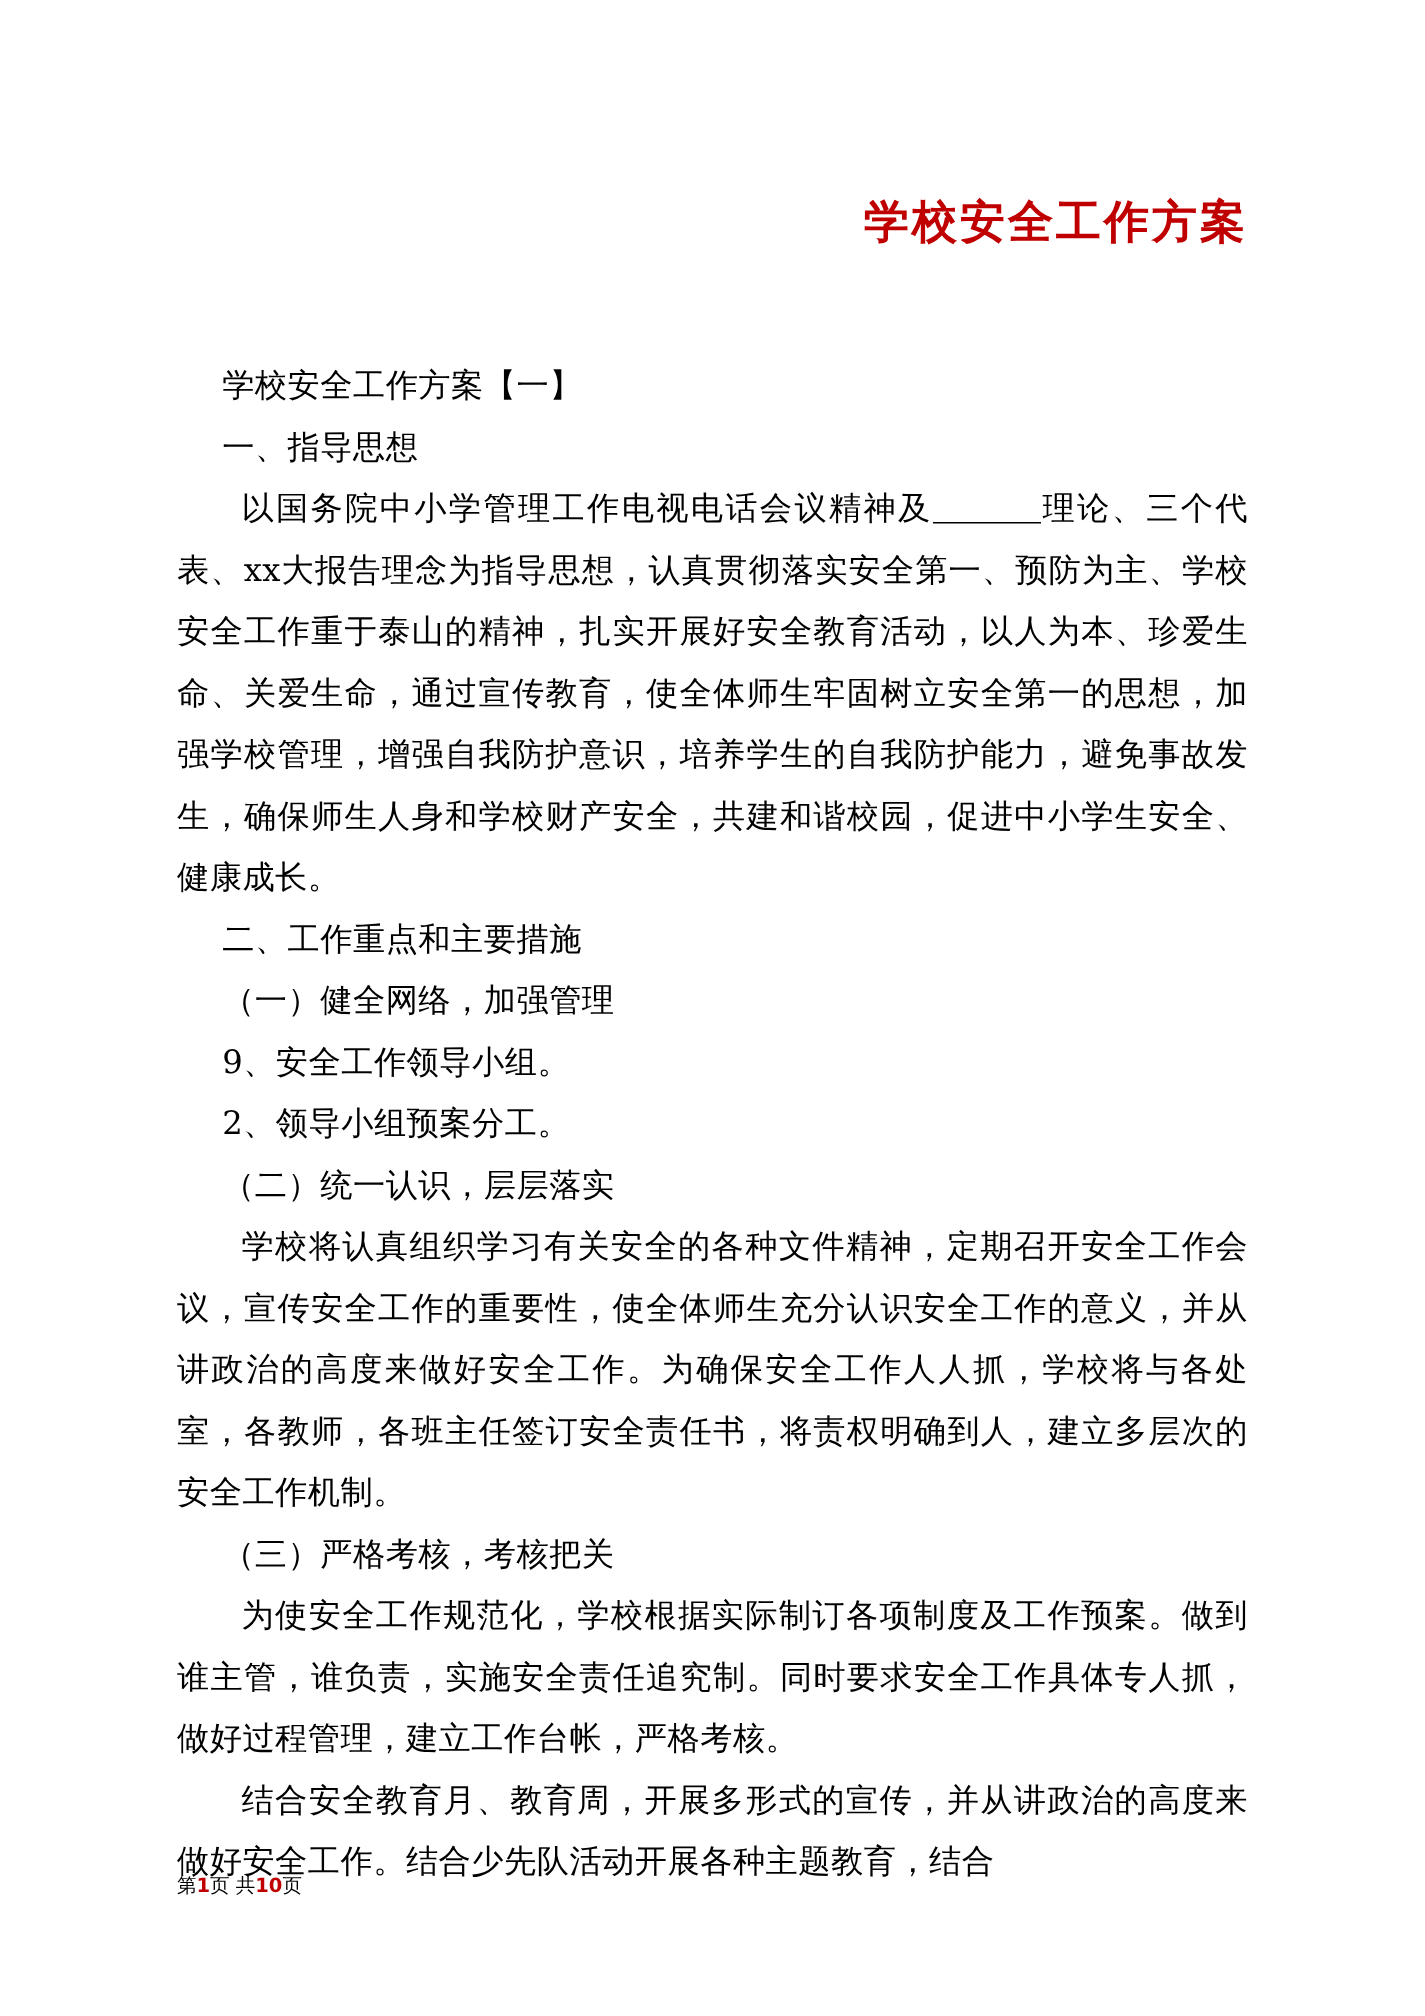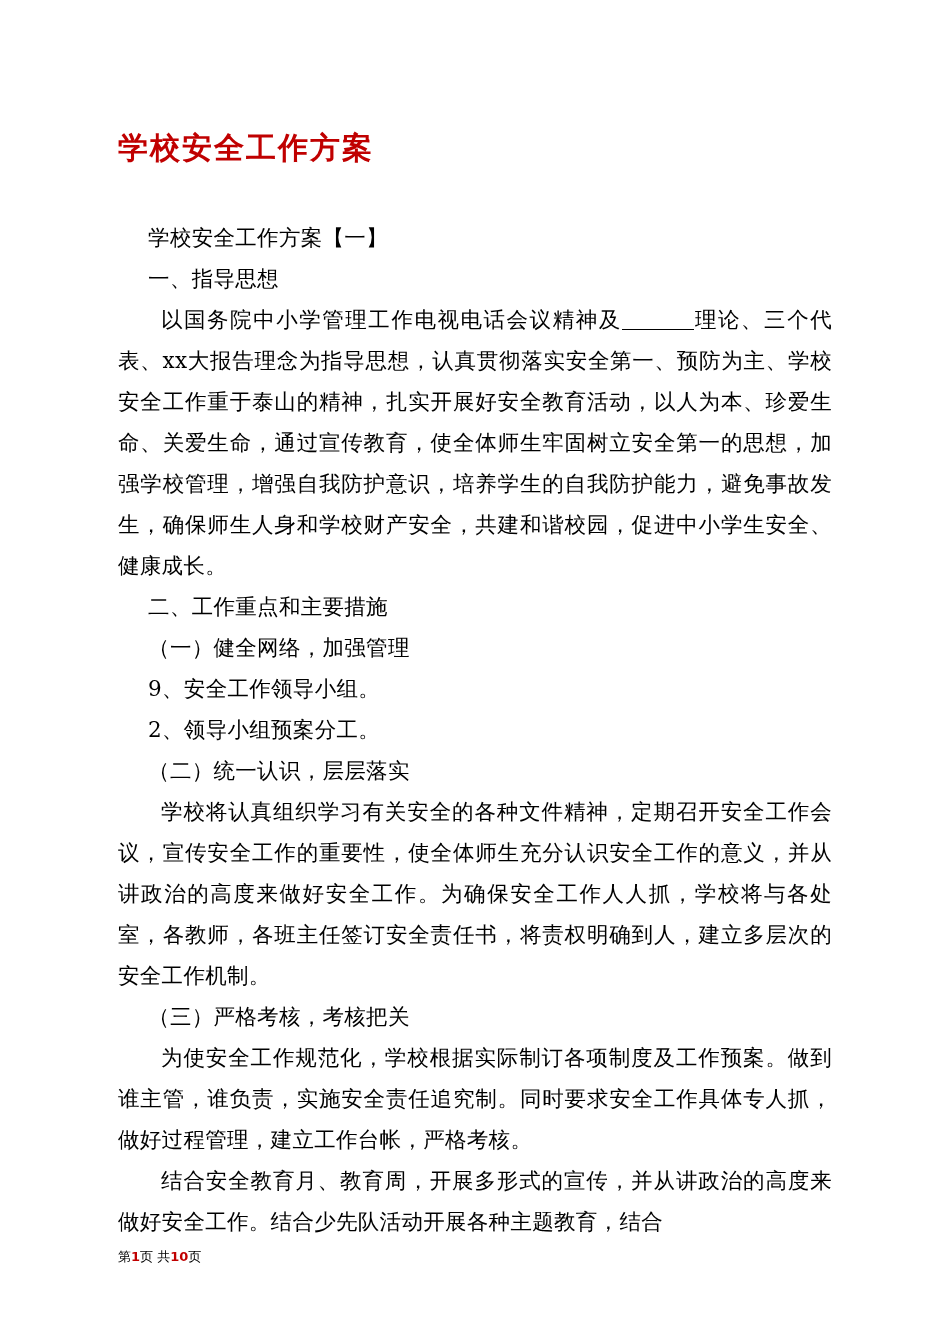--- a/index.html
+++ b/index.html
@@ -19,29 +19,29 @@
     position: absolute;
     left: 0;
     top: 0;
     width: 950px;
     height: 1344px;
     box-sizing: border-box;
     padding: 0 118px;
   }
   .doc-title {
     margin-top: 128px;
-    text-align: left;
+    text-align: right;
     font-size: 30px;
     font-weight: bold;
     color: #c00000;
     letter-spacing: 2px;
     font-family: "DejaVu Sans", "Liberation Sans", sans-serif;
   }
   .body-text {
-    margin-top: 48px;
+    margin-top: 68px;
     font-size: 21.5px;
     line-height: 41px;
     text-align: justify;
     letter-spacing: 0.3px;
   }
   .para {
     margin: 0;
     text-indent: 2em;
   }
   .para.indent-1 {

